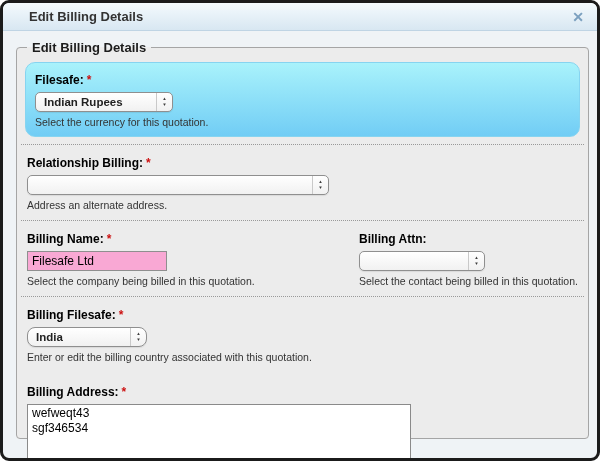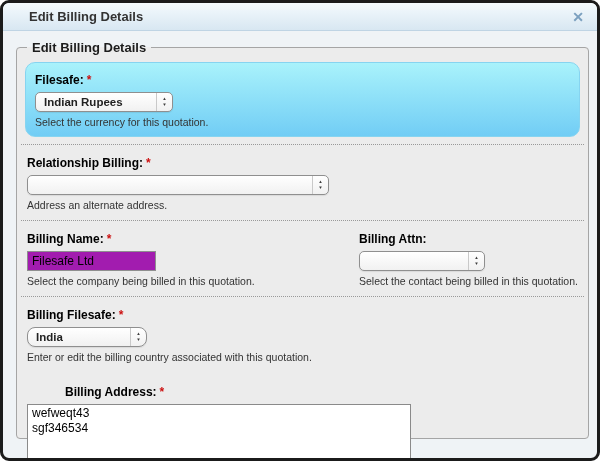--- a/index.html
+++ b/index.html
@@ -60,22 +60,22 @@
   .select .sel-value{
     flex:1;display:flex;align-items:center;padding:0 8px;
     font-size:11.5px;font-weight:bold;color:#222;overflow:hidden;white-space:nowrap;
   }
   .select .sel-arrows{
     width:15px;border-left:1px solid #c9c9c9;
     display:flex;flex-direction:column;align-items:center;justify-content:center;
     color:#3c3c3c;font-size:4.5px;line-height:1;gap:2px;
   }
   .text-input{
-    width:129px;height:20px;box-sizing:border-box;
-    border:1px solid #8f8f8f;border-radius:0;background:#a21caf;
+    width:140px;height:20px;box-sizing:border-box;
+    border:1px solid #8f8f8f;border-radius:0;background:#f9a8d4;
     font-family:"Liberation Sans", sans-serif;font-size:12px;color:#000;
     padding:1px 4px;outline:none;
   }
   .textarea{
     width:384px;height:72px;box-sizing:border-box;display:block;
     border:1px solid #8a8a8a;background:#fff;resize:none;
     font-family:"Liberation Sans", sans-serif;font-size:12px;color:#000;
     padding:1px 4px;line-height:15px;outline:none;border-radius:0;
   }
   .two-col{display:flex;}
@@ -176,21 +176,21 @@
             <span class="sel-arrows">
               <span>▲</span>
               <span>▼</span>
             </span>
           </div>
         </div>
         <div class="help">Enter or edit the billing country associated with this quotation.</div>
       </div>
 
       <div class="address-section">
-        <div style="margin-bottom:4px;margin-left:38px;">
+        <div style="margin-bottom:4px;">
           <span class="field-label">Billing Address:</span><span class="req">*</span>
         </div>
         <textarea class="textarea" style="">wefweqt43
 sgf346534</textarea>
       </div>
 
     </fieldset>
   </div>
 </div>
 

